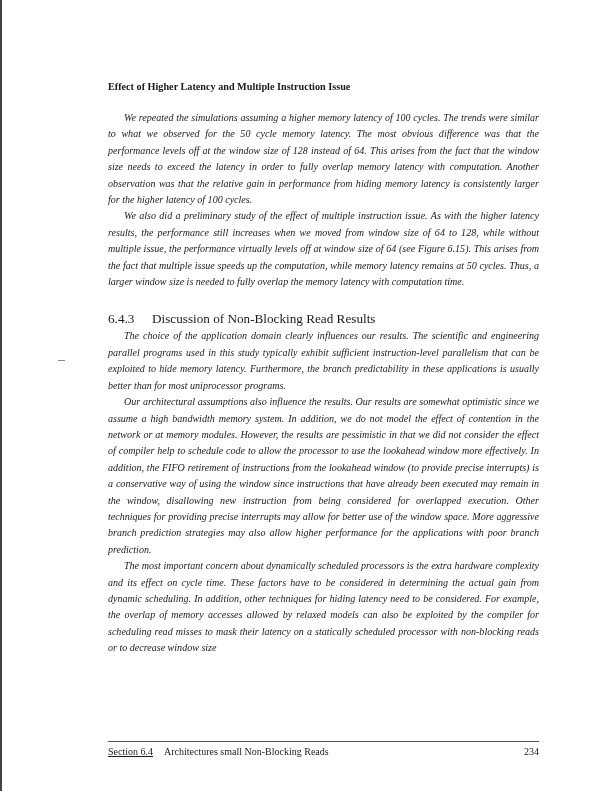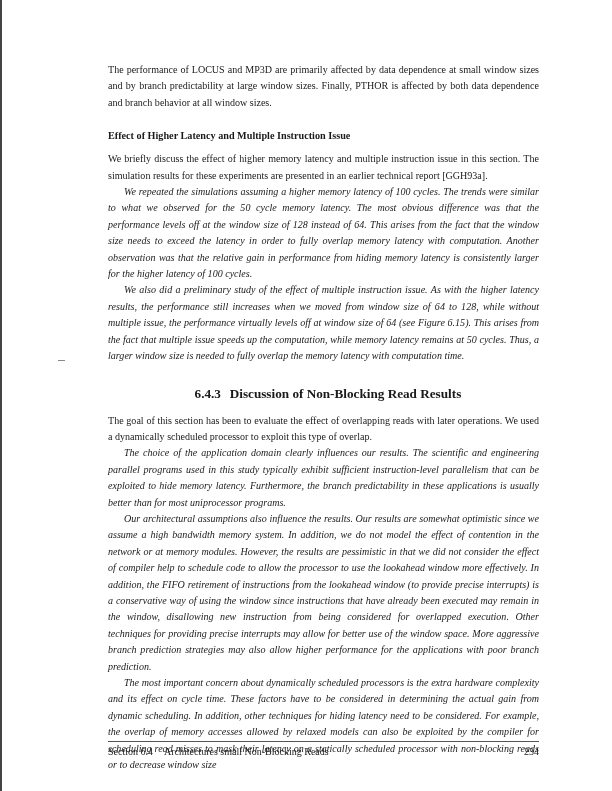--- a/index.html
+++ b/index.html
@@ -36,72 +36,68 @@
     p {
       margin: 0;
       font-size: 10.05px;
       line-height: 16.4px;
       text-align: justify;
       text-align-last: left;
     }
     p.indent { text-indent: 16px; font-style: italic; }
     .subhead {
       margin-top: 18px;
-      margin-bottom: 8px;
+      margin-bottom: 16px;
       font-weight: bold;
       font-size: 10.2px;
       line-height: 14px;
     }
     .section-heading {
       margin-top: 20px;
-      margin-bottom: 10px;
-      font-weight: bold;
+      font-weight: normal;
       font-size: 13.2px;
       line-height: 18px;
-      text-align: center;
     }
     .section-heading .num {
       display: inline-block;
       width: 44px;
     }
     .footer {
       position: absolute;
       left: 108px;
       top: 741px;
       width: 431px;
       border-top: 0.8px solid #555;
       padding-top: 3px;
       font-size: 10px;
       line-height: 13px;
       display: flex;
       justify-content: space-between;
     }
     .footer .sec-num {
       display: inline-block;
       width: 56px;
+      text-decoration: underline;
     }
   </style>
 </head>
 <body>
 
 <div class="left-edge"></div>
 <div class="margin-mark"></div>
 
 <div class="page">
-  <p>The performance of LOCUS and MP3D are primarily affected by data dependence at small window sizes and by branch predictability at large window sizes. Finally, PTHOR is affected by both data dependence and branch behavior at all window sizes.</p>
 
   <div class="subhead">Effect of Higher Latency and Multiple Instruction Issue</div>
-  <p>We briefly discuss the effect of higher memory latency and multiple instruction issue in this section. The simulation results for these experiments are presented in an earlier technical report [GGH93a].</p>
   <p class="indent">We repeated the simulations assuming a higher memory latency of 100 cycles. The trends were similar to what we observed for the 50 cycle memory latency. The most obvious difference was that the performance levels off at the window size of 128 instead of 64. This arises from the fact that the window size needs to exceed the latency in order to fully overlap memory latency with computation. Another observation was that the relative gain in performance from hiding memory latency is consistently larger for the higher latency of 100 cycles.</p>
   <p class="indent">We also did a preliminary study of the effect of multiple instruction issue. As with the higher latency results, the performance still increases when we moved from window size of 64 to 128, while without multiple issue, the performance virtually levels off at window size of 64 (see Figure 6.15). This arises from the fact that multiple issue speeds up the computation, while memory latency remains at 50 cycles. Thus, a larger window size is needed to fully overlap the memory latency with computation time.</p>
 
   <div class="section-heading">
     <span class="num">6.4.3</span><span>Discussion of Non-Blocking Read Results</span>
   </div>
-  <p>The goal of this section has been to evaluate the effect of overlapping reads with later operations. We used a dynamically scheduled processor to exploit this type of overlap.</p>
   <p class="indent">The choice of the application domain clearly influences our results. The scientific and engineering parallel programs used in this study typically exhibit sufficient instruction-level parallelism that can be exploited to hide memory latency. Furthermore, the branch predictability in these applications is usually better than for most uniprocessor programs.</p>
   <p class="indent">Our architectural assumptions also influence the results. Our results are somewhat optimistic since we assume a high bandwidth memory system. In addition, we do not model the effect of contention in the network or at memory modules. However, the results are pessimistic in that we did not consider the effect of compiler help to schedule code to allow the processor to use the lookahead window more effectively. In addition, the FIFO retirement of instructions from the lookahead window (to provide precise interrupts) is a conservative way of using the window since instructions that have already been executed may remain in the window, disallowing new instruction from being considered for overlapped execution. Other techniques for providing precise interrupts may allow for better use of the window space. More aggressive branch prediction strategies may also allow higher performance for the applications with poor branch prediction.</p>
   <p class="indent">The most important concern about dynamically scheduled processors is the extra hardware complexity and its effect on cycle time. These factors have to be considered in determining the actual gain from dynamic scheduling. In addition, other techniques for hiding latency need to be considered. For example, the overlap of memory accesses allowed by relaxed models can also be exploited by the compiler for scheduling read misses to mask their latency on a statically scheduled processor with non-blocking reads or to decrease window size</p>
 </div>
 
 <div class="footer">
   <span>
     <span class="sec-num">Section 6.4</span><span>Architectures small Non-Blocking Reads</span>
   </span>
   <span>234</span>

